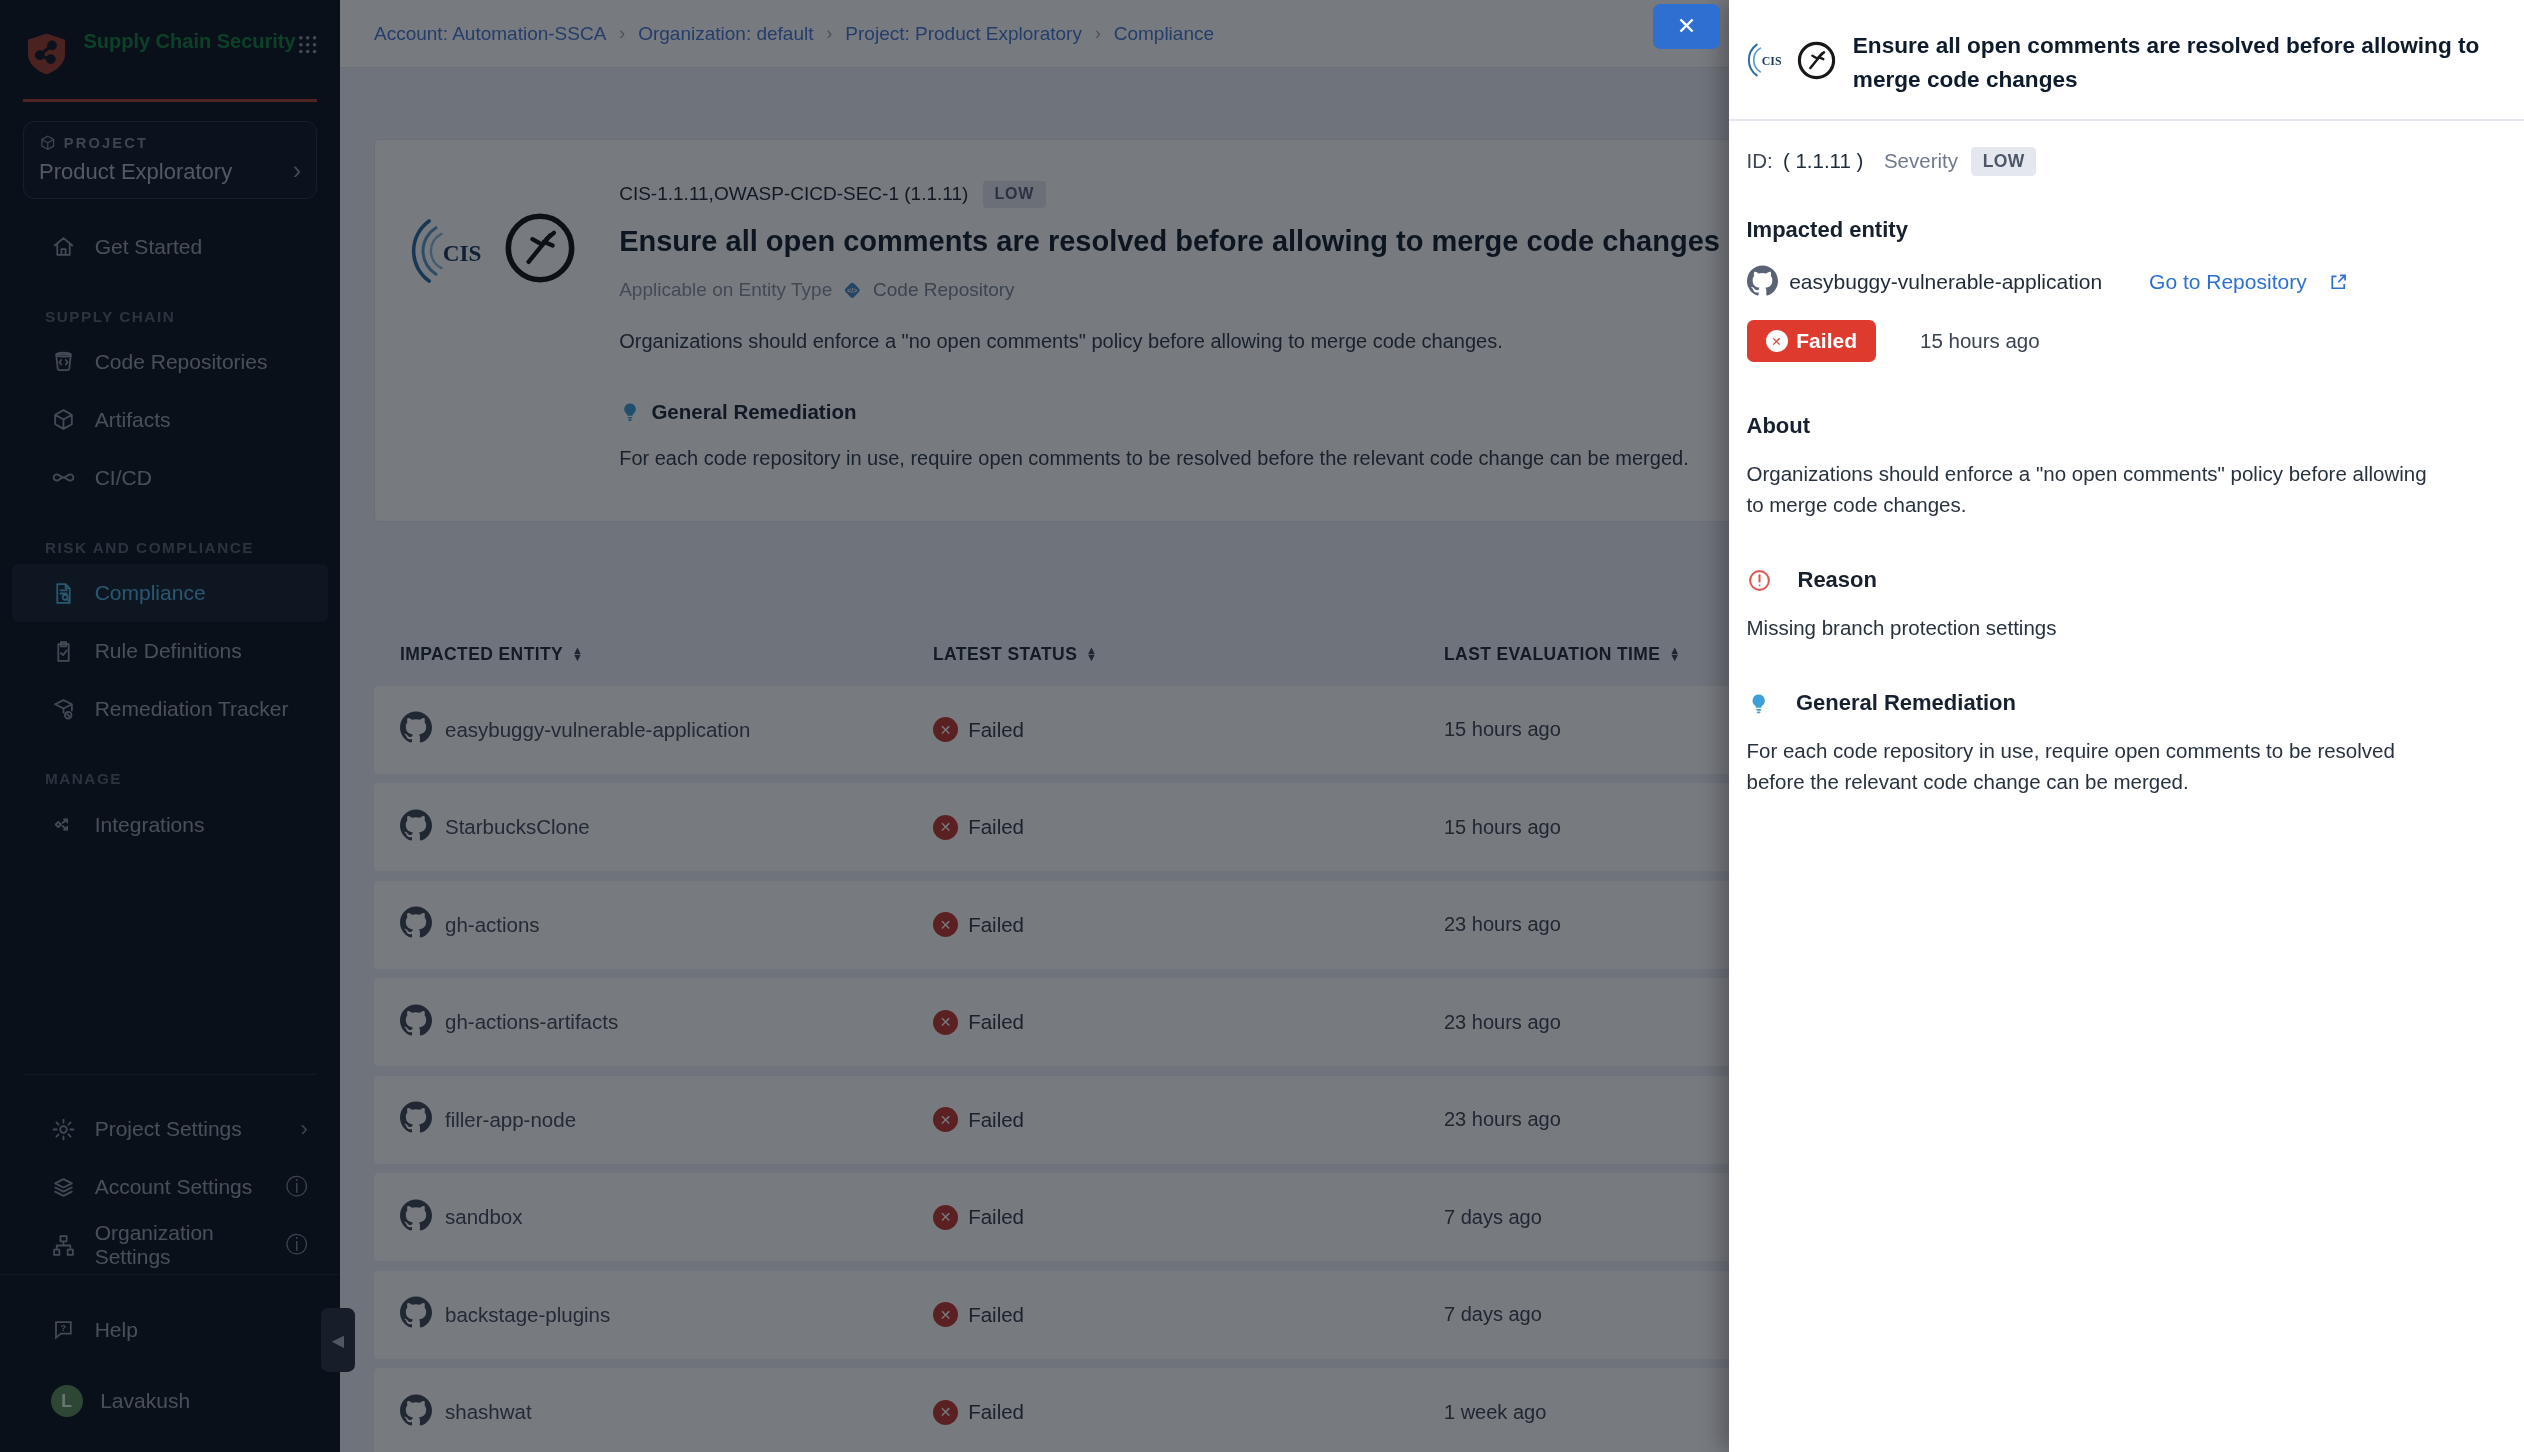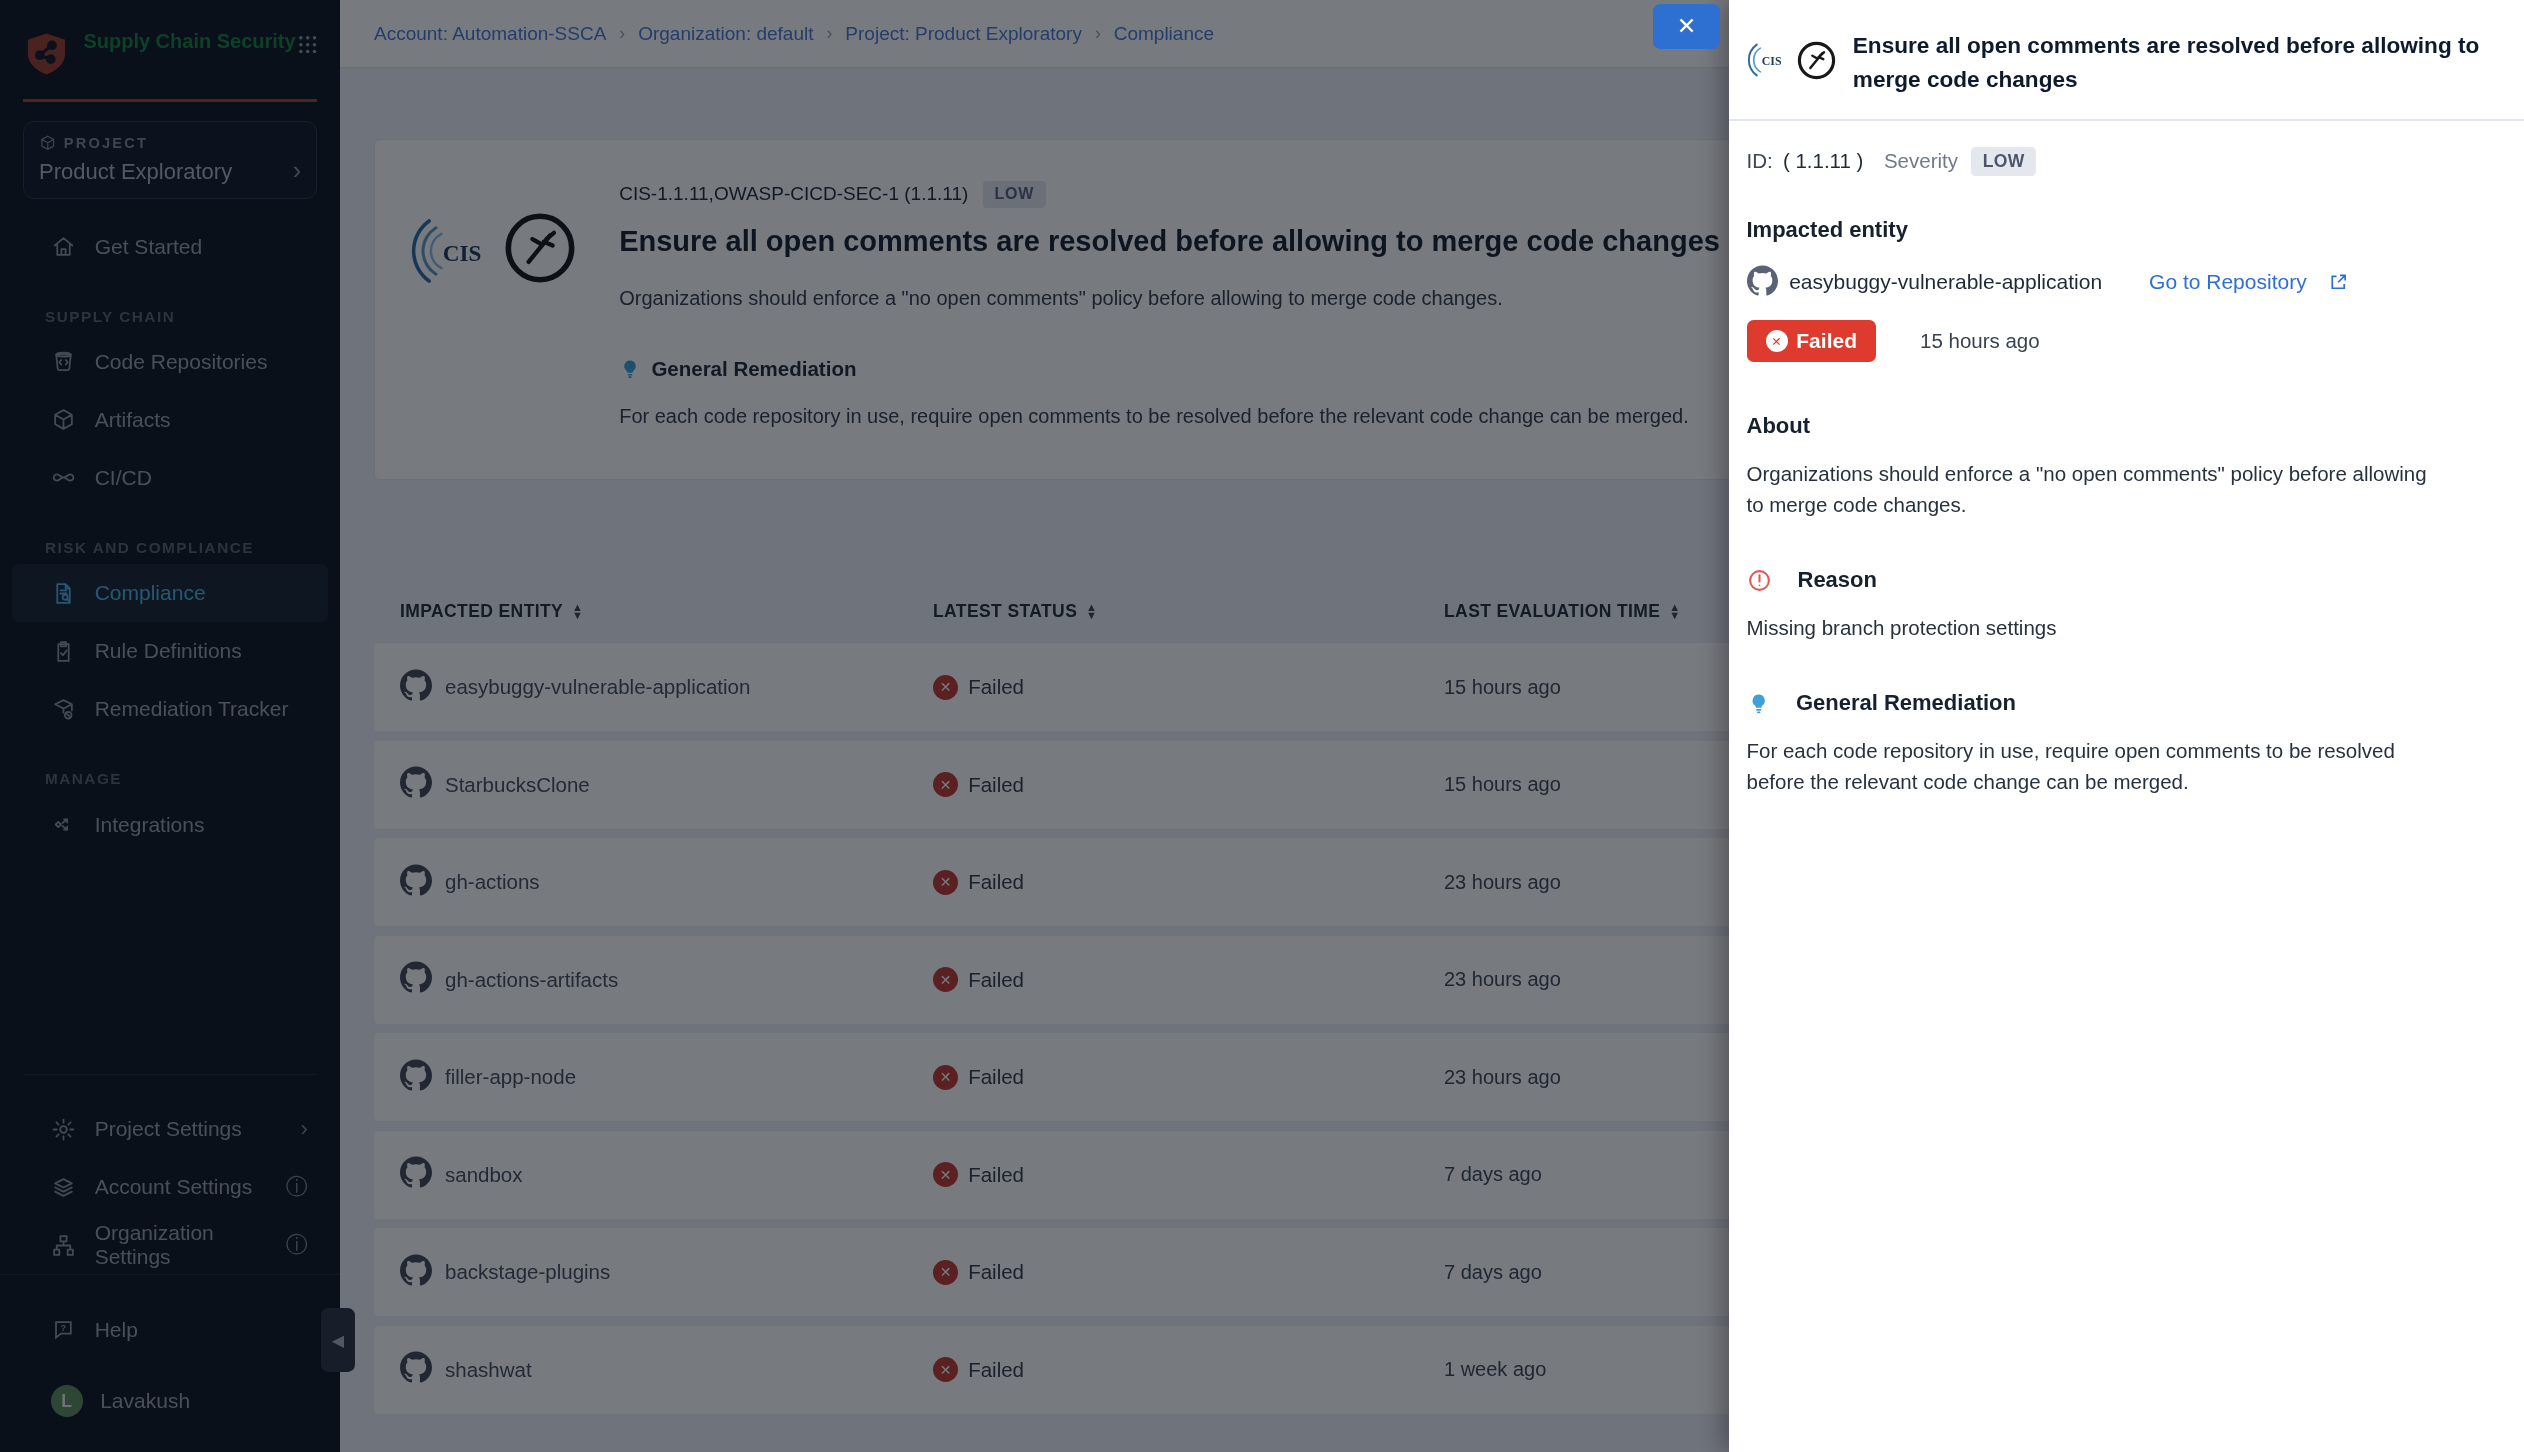--- a/index.html
+++ b/index.html
@@ -309,20 +309,28 @@
               </g>
             </svg>
         </span>
       </div>
       <div class="card-text">
         <div class="rule-code-row">
           <span class="rule-code">CIS-1.1.11,OWASP-CICD-SEC-1 (1.1.11)</span>
           <span class="sev-badge">LOW</span>
         </div>
         <h1 class="rule-title">Ensure all open comments are resolved before allowing to merge code changes</h1>
+        <div class="applicable-row">
+          <span>Applicable on Entity Type</span>
+          <svg width="20.5" height="20.5" viewBox="0 0 24 24" style="font-size:26px">
+              <rect x="5" y="5" width="14" height="14" rx="3" transform="rotate(45 12 12)" fill="#4d87c7"></rect>
+              <text x="6.2" y="15.3" font-size="8" fill="#fff" font-weight="bold">&lt;/&gt;</text>
+            </svg>
+          <span class="entity-type">Code Repository</span>
+        </div>
         <p class="rule-desc">Organizations should enforce a "no open comments" policy before allowing to merge code changes.</p>
         <div class="remed-head">
           <svg width="22" height="22" viewBox="0 0 24 24">
               <path d="M12 2.6a6.3 6.3 0 00-3.8 11.3c.7.5 1.1 1.4 1.1 2.3h5.4c0-.9.4-1.8 1.1-2.3A6.3 6.3 0 0012 2.6z" fill="#3f9fd8"></path>
               <rect x="9.4" y="17.4" width="5.2" height="1.8" rx="0.9" fill="#3f9fd8"></rect>
               <rect x="10.2" y="20" width="3.6" height="1.8" rx="0.9" fill="#3f9fd8"></rect>
             </svg>
           <span>General Remediation</span>
         </div>
         <p class="remed-text">For each code repository in use, require open comments to be resolved before the relevant code change can be merged.</p>

